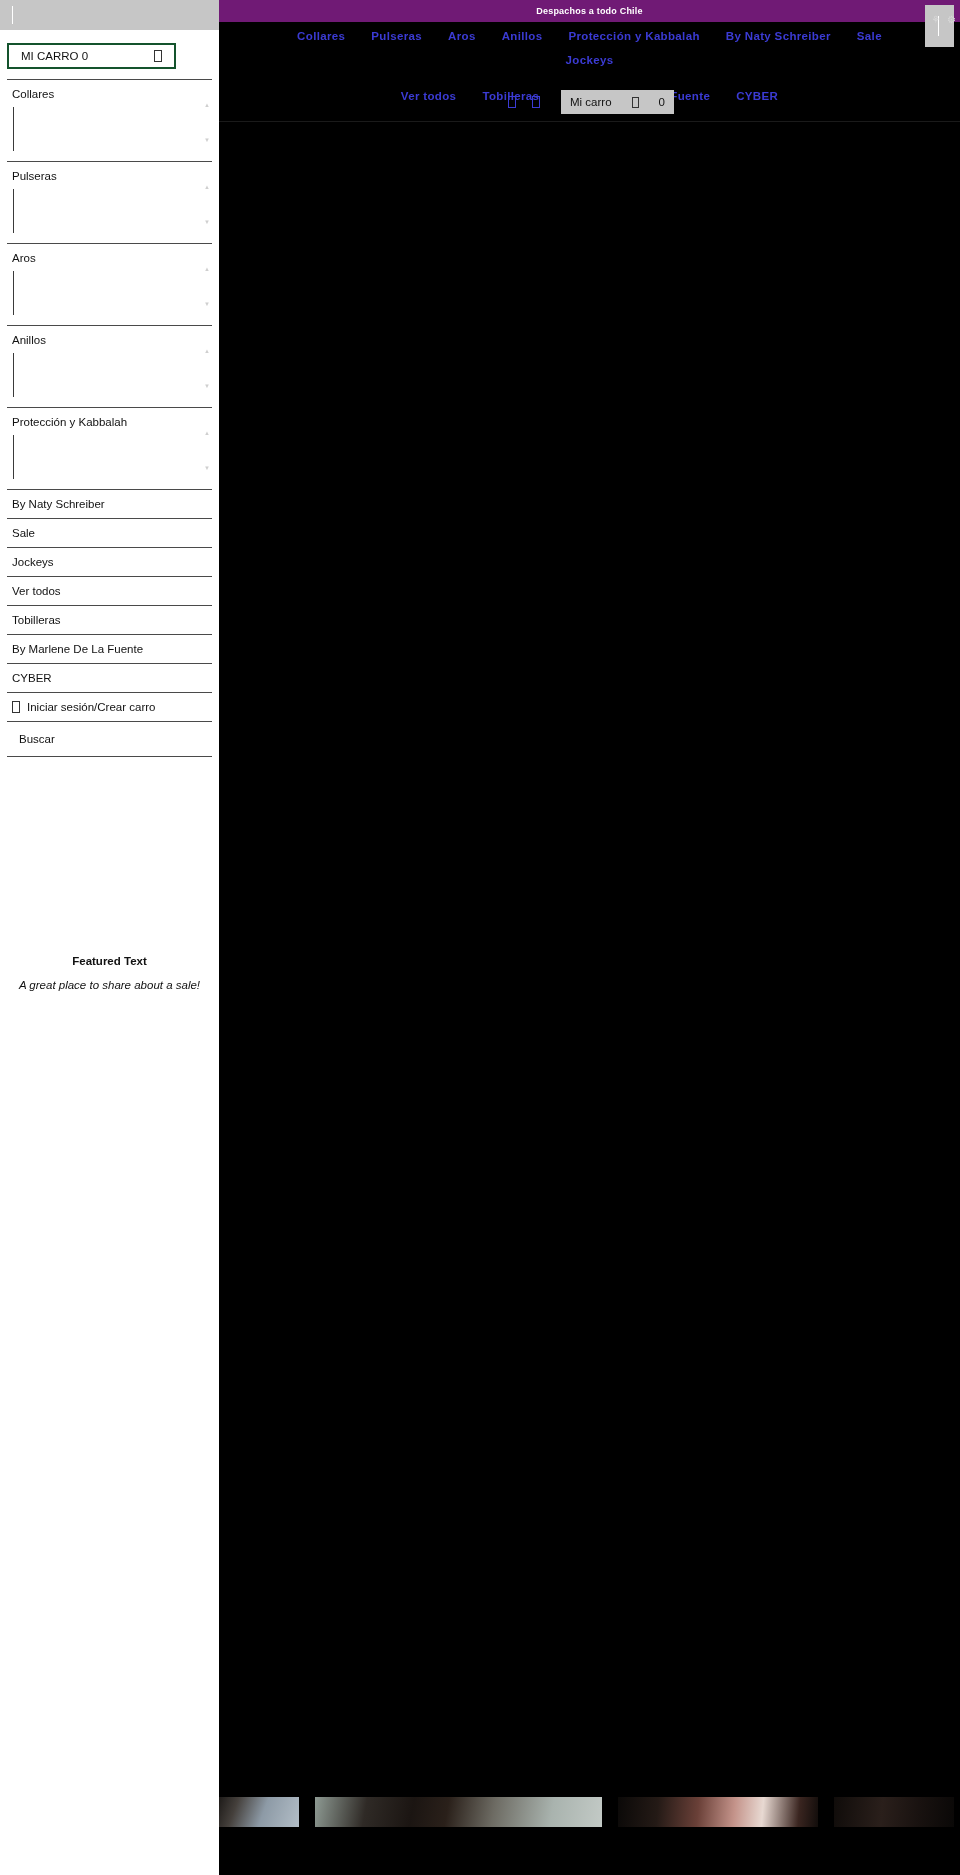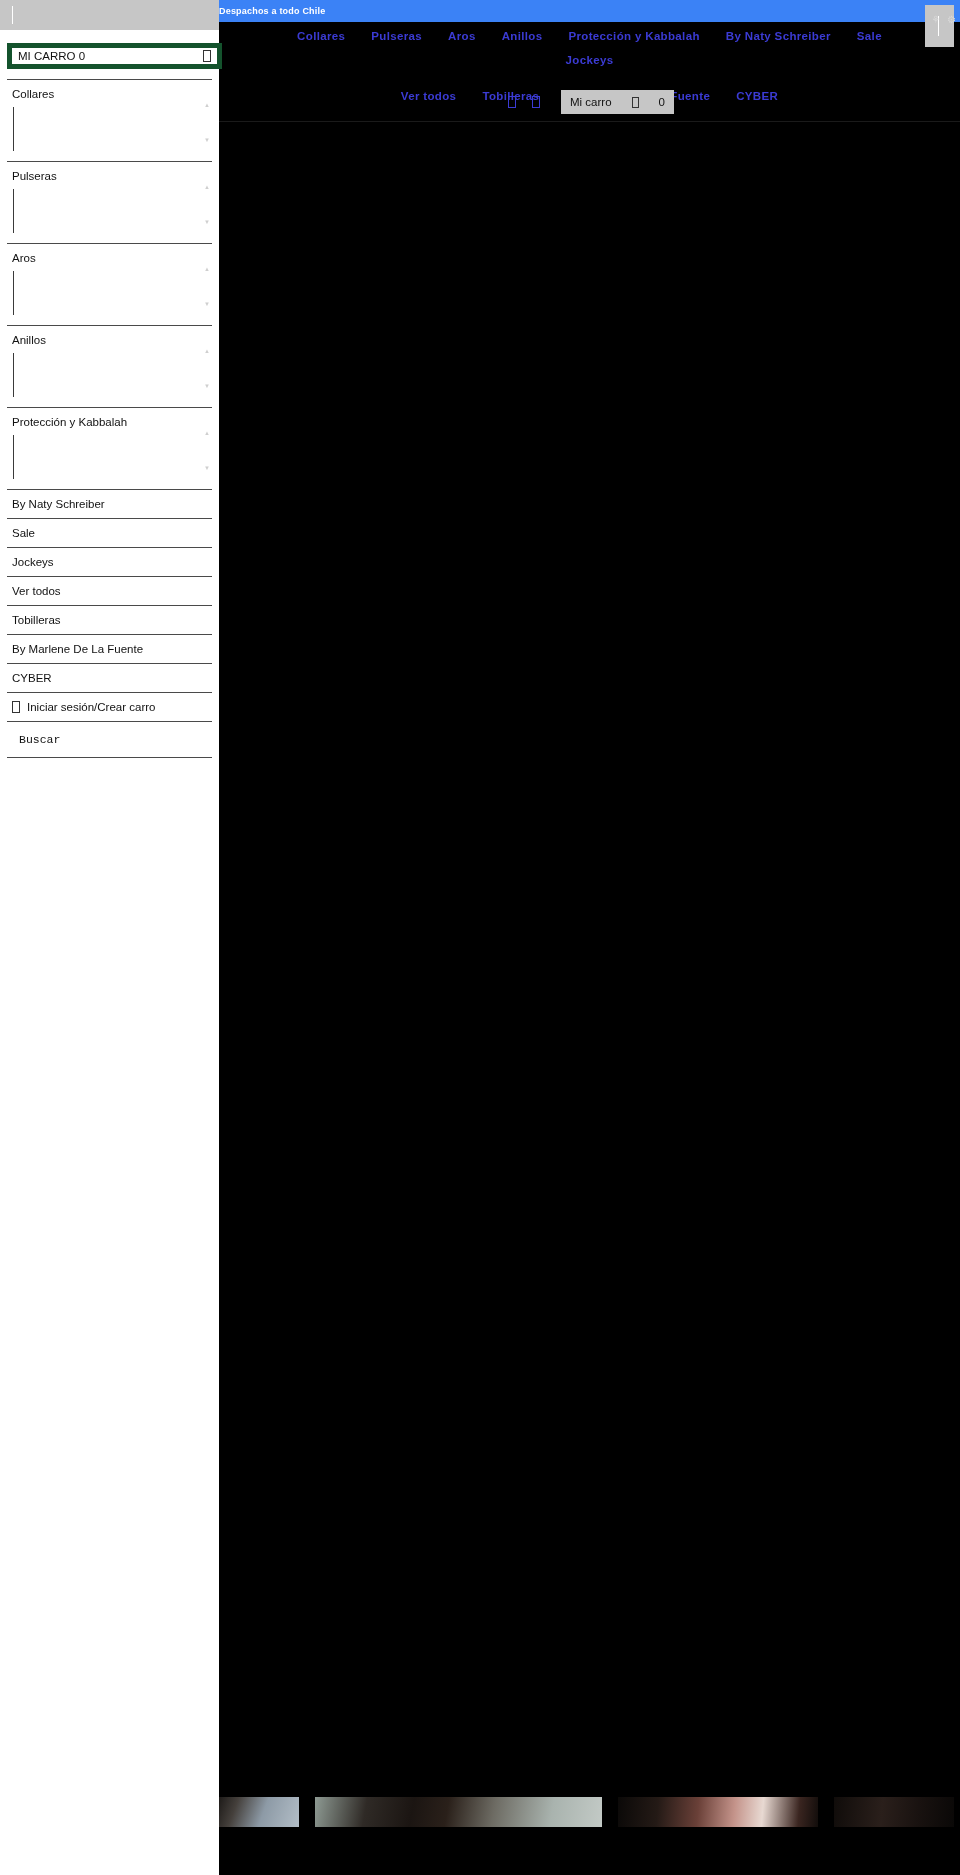--- a/index.html
+++ b/index.html
@@ -23,25 +23,26 @@
     width: 741px; height: 1875px;
     background: #000000;
     overflow: hidden;
   }
   #announce {
     position: absolute;
     left: 0; top: 0;
     width: 100%;
     height: 22px;
     line-height: 22px;
+    text-align: center;
     color: #ffffff;
     font-size: 9px;
     font-weight: bold;
     letter-spacing: .2px;
-    background: #3b82f6;
+    background: #701a75;
   }
   #topnav {
     position: absolute;
     left: 0; top: 24px;
     width: 100%;
     padding: 0 40px;
     text-align: center;
   }
   .nav-row {
     display: flex;
@@ -172,26 +173,26 @@
   }
   #panel-topbar .caret {
     position: absolute;
     left: 12px; top: 6px;
     width: 1px; height: 18px;
     background: #ffffff;
   }
   #cart-field {
     position: absolute;
     left: 7px; top: 43px;
-    width: 215px; height: 26px;
-    border: 5px solid #14532d;
+    width: 169px; height: 26px;
+    border: 2px solid #14532d;
     background: #ffffff;
     display: flex;
     align-items: center;
-    padding: 0 6px;
+    padding: 0 12px;
   }
   #cart-field .label {
     font-size: 11.5px;
     color: #111111;
     flex: 1;
     white-space: nowrap;
   }
   #cart-field .bag {
     display: inline-block;
     width: 8px; height: 12px;
@@ -236,21 +237,21 @@
   }
   .menu-item.plain .row { padding: 8px 0 8px 5px; }
 
   .acct-glyph {
     display: inline-block;
     width: 8px; height: 12px;
     border: 1px solid #333333;
     margin-right: 7px;
     flex: 0 0 auto;
   }
-  #search-item .row { padding: 11px 0 11px 12px; font-family: Liberation Mono, monospace; }
+  #search-item .row { padding: 11px 0 11px 12px; }
   #menu-bottom-rule {
     border-top: 1px solid #4a4a4a;
   }
 
   #featured {
     position: absolute;
     left: 0; top: 955px;
     width: 219px;
     text-align: center;
   }
@@ -427,15 +428,19 @@
 
       <div class="menu-item plain" id="search-item">
         <div class="row">
           <span class="label">Buscar</span>
         </div>
       </div>
 
       <div id="menu-bottom-rule"></div>
     </div>
 
+    <div id="featured">
+      <div class="ft-title">Featured Text</div>
+      <div class="ft-sub">A great place to share about a sale!</div>
+    </div>
 
   </div>
 </div>
 
 </body></html>

